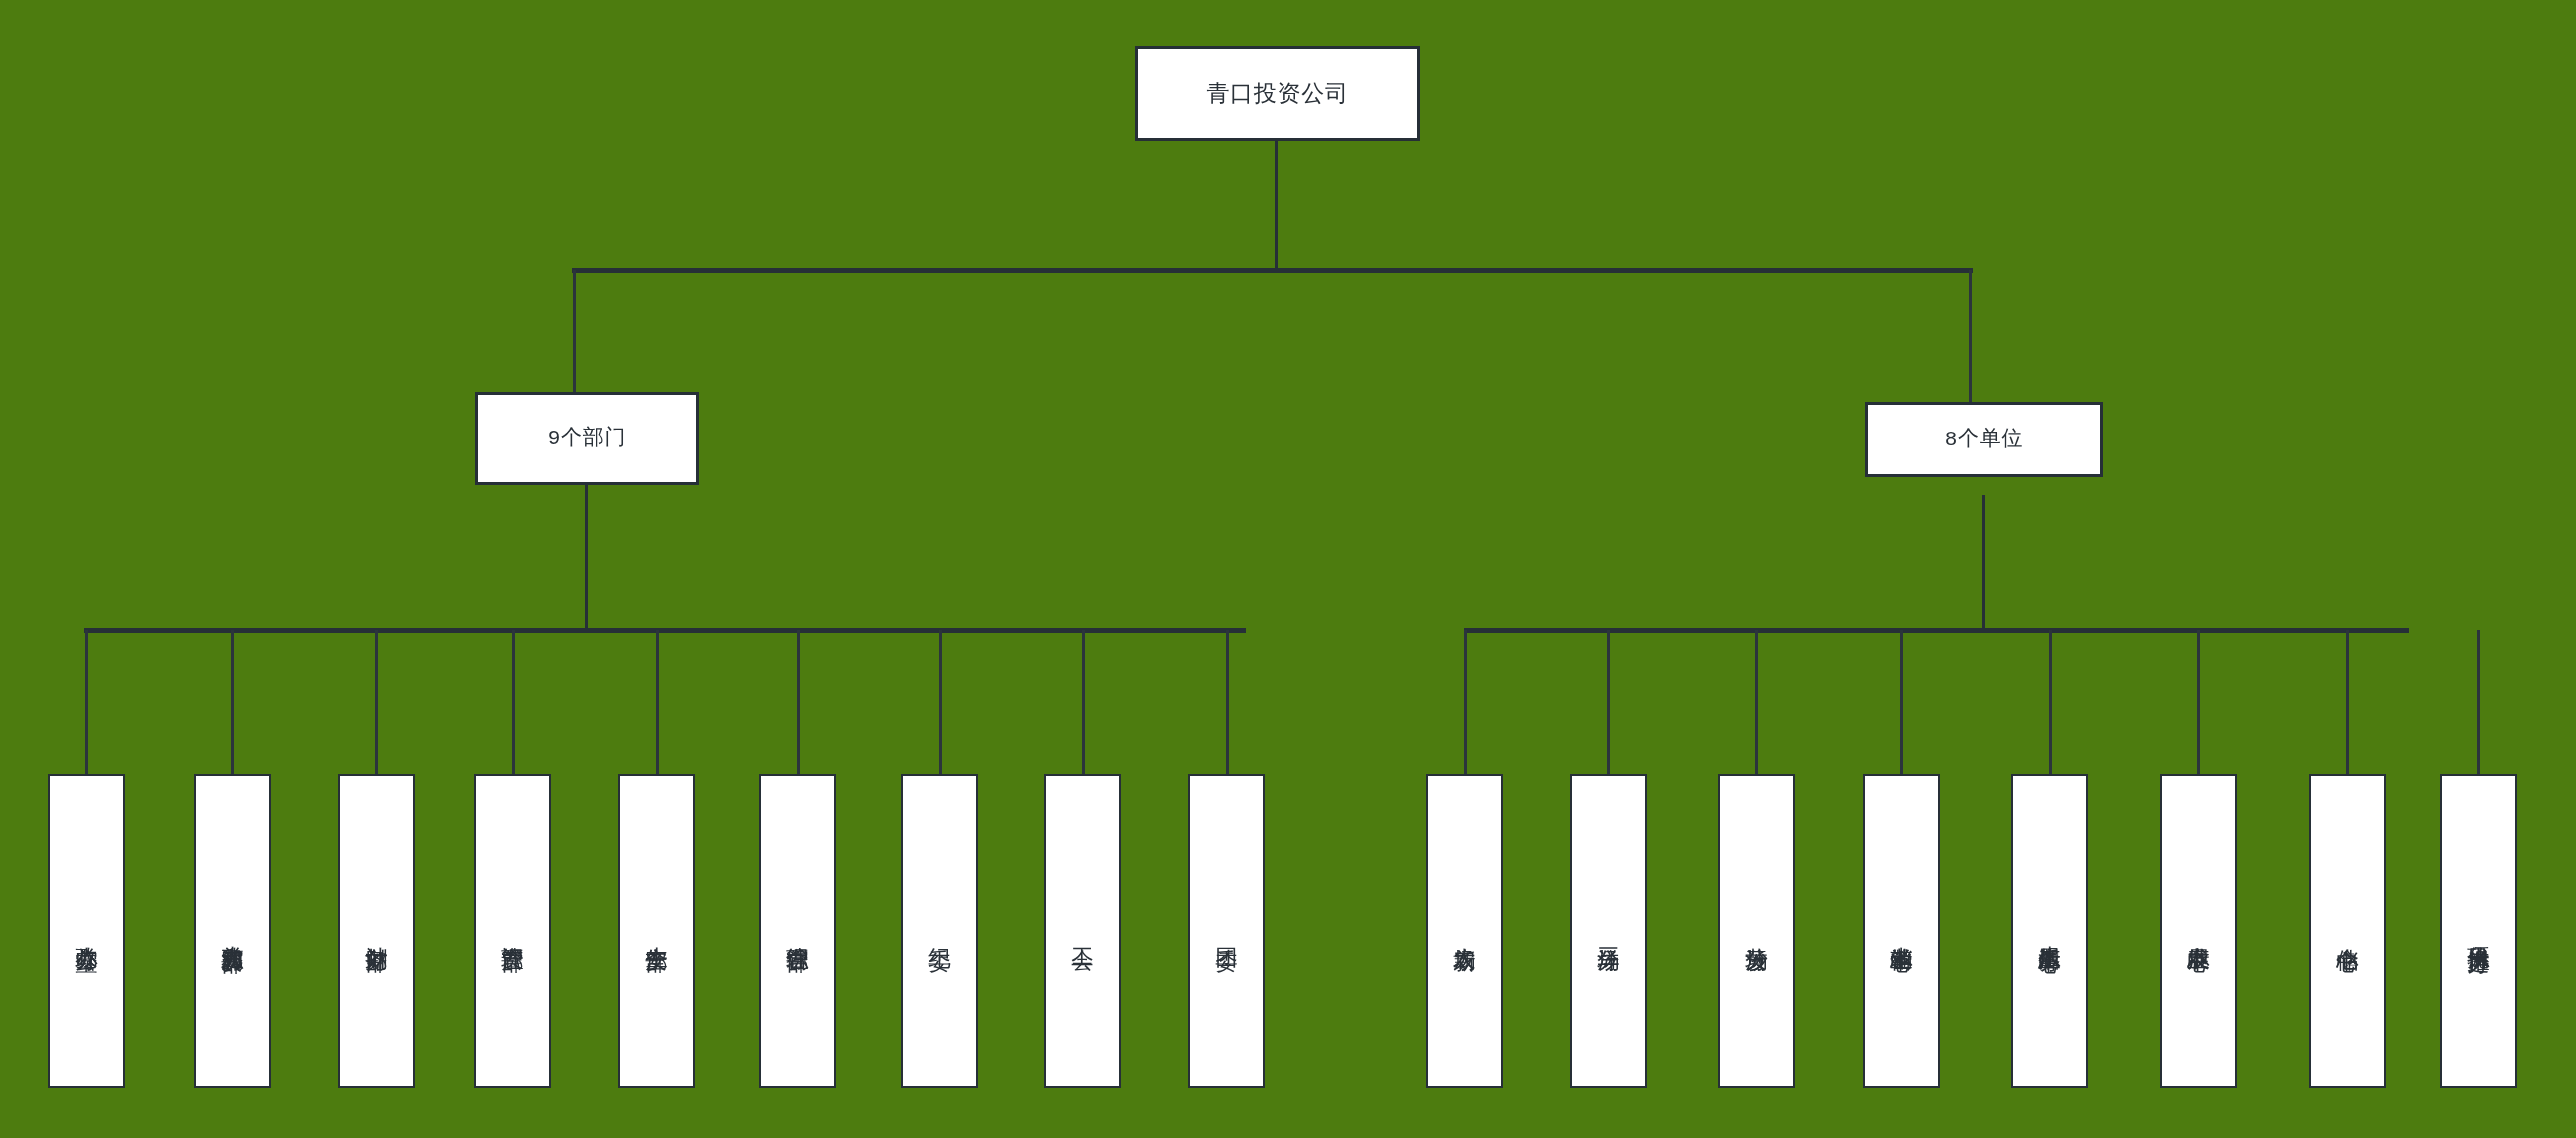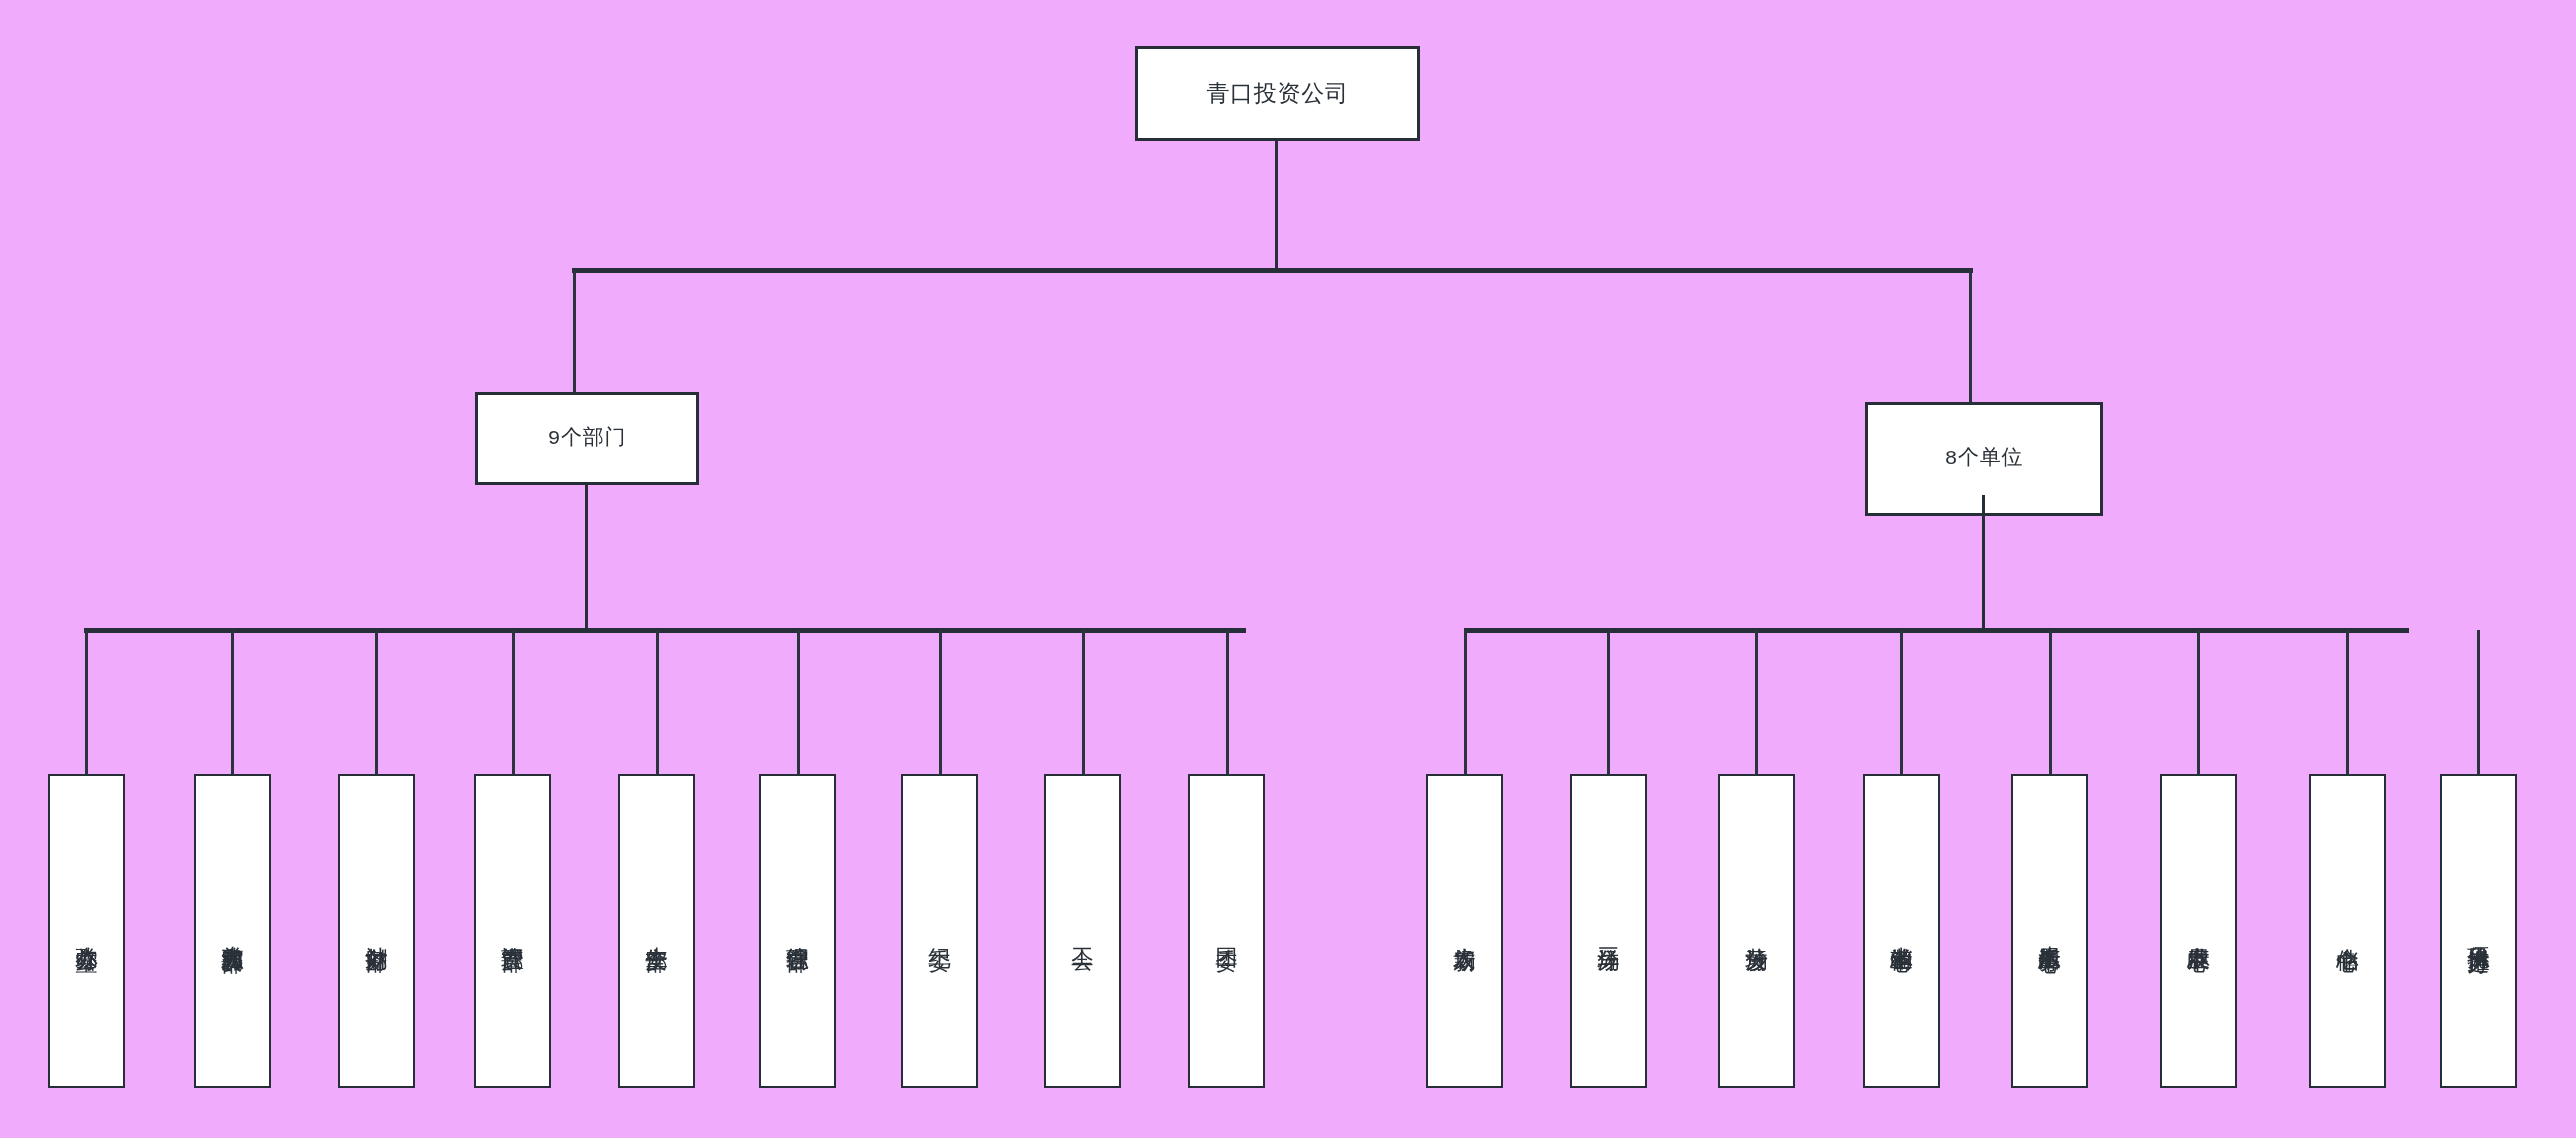--- a/index.html
+++ b/index.html
@@ -8,21 +8,21 @@
     padding: 0;
     background: #ffffff;
   }
   body {
     font-family: "DejaVu Sans", "Liberation Sans", sans-serif;
   }
   #chart-root {
     position: relative;
     width: 2576px;
     height: 1138px;
-    background: #f0abfc;
+    background: #4d7c0f;
     overflow: hidden;
   }
   
   .conn {
     position: absolute;
     background: #262f37;
   }
   .conn-v { width: 3.4px; }
   .conn-h { height: 4.8px; }
   .conn-v-thin { position: absolute; width: 2.7px; background: #2b343c; }
@@ -72,21 +72,21 @@
 
   <div class="conn conn-h" style="left:572px; top:268px; width:1401px; height:4.8px;"></div>
 
   <div class="conn conn-v-thin" style="left:573px; top:270px; width:2.7px; height:122px;"></div>
 
   <div class="conn conn-v-thin" style="left:1969px; top:270px; width:2.7px; height:132px;"></div>
 
   <div class="node node-branch" style="left:475px; top:392px; width:224px; height:93px;">
     <span>9个部门</span>
   </div>
-  <div class="node node-branch" style="left:1865px; top:402px; width:238px; height:114px;justify-content:center;">
+  <div class="node node-branch" style="left:1865px; top:402px; width:238px; height:75px;justify-content:center;">
     <span>8个单位</span>
   </div>
 
   <div class="conn conn-v" style="left:585px; top:485px; width:3.4px; height:146px;"></div>
   <div class="conn conn-h" style="left:84px; top:628px; width:1162px; height:4.8px;"></div>
 
   <div class="conn conn-v-thin" style="left:85px; top:630px; width:2.7px; height:145px;"></div>
   <div class="conn conn-v-thin" style="left:231px; top:630px; width:2.7px; height:145px;"></div>
   <div class="conn conn-v-thin" style="left:375px; top:630px; width:2.7px; height:145px;"></div>
   <div class="conn conn-v-thin" style="left:512px; top:630px; width:2.7px; height:145px;"></div>

